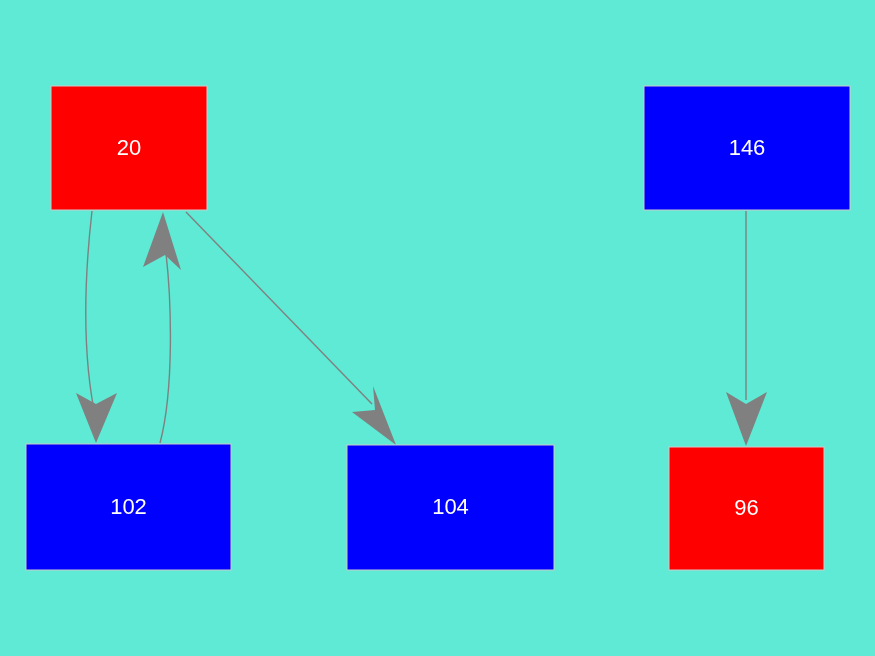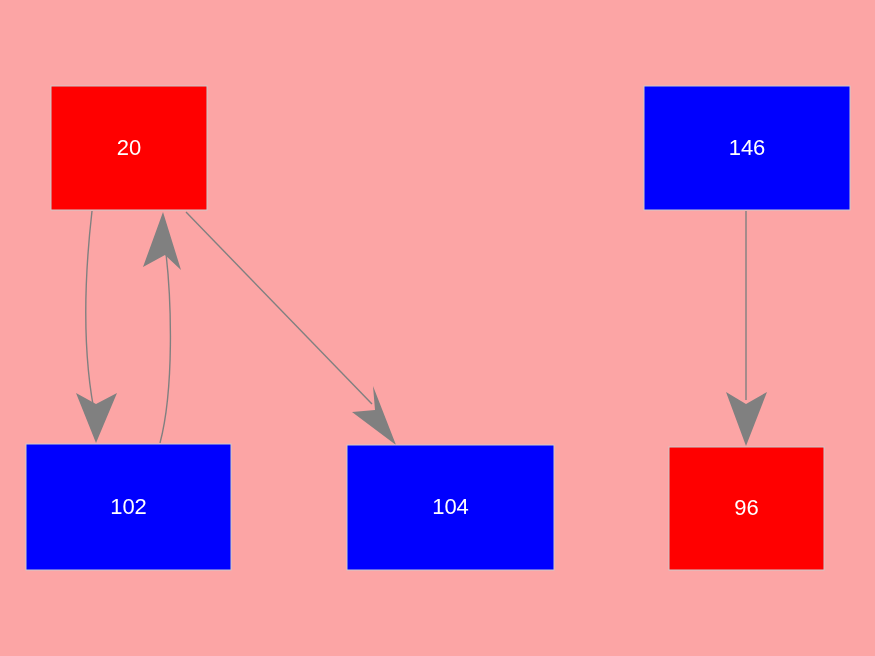--- a/index.html
+++ b/index.html
@@ -41,21 +41,21 @@
     stroke-width: 1.4;
   }
   .edge-head {
     fill: #808080;
     stroke: none;
   }
 </style>
 </head>
 <body style="background: rgb(255, 255, 255);">
 
-<div id="canvas" style="background: #fca5a5;">
+<div id="canvas" style="background: #5eead4;">
   <svg id="graph-svg" viewBox="0 0 875 656" xmlns="http://www.w3.org/2000/svg">
 
     <g>
       <g>
         <path class="edge-path" d="M 92,211 C 83,290 83,360 96,420" stroke="#808080"></path>
         <path class="edge-head" d="M 96,443 L 76,393 L 96,404 L 117,393 Z" fill="#808080"></path>
       </g>
       <g>
         <path class="edge-path" d="M 160,443 C 174,390 172,300 165,245" stroke="#808080"></path>
         <path class="edge-head" d="M 163,212 L 143,267 L 165,255 L 181,270 Z" fill="#808080"></path>

